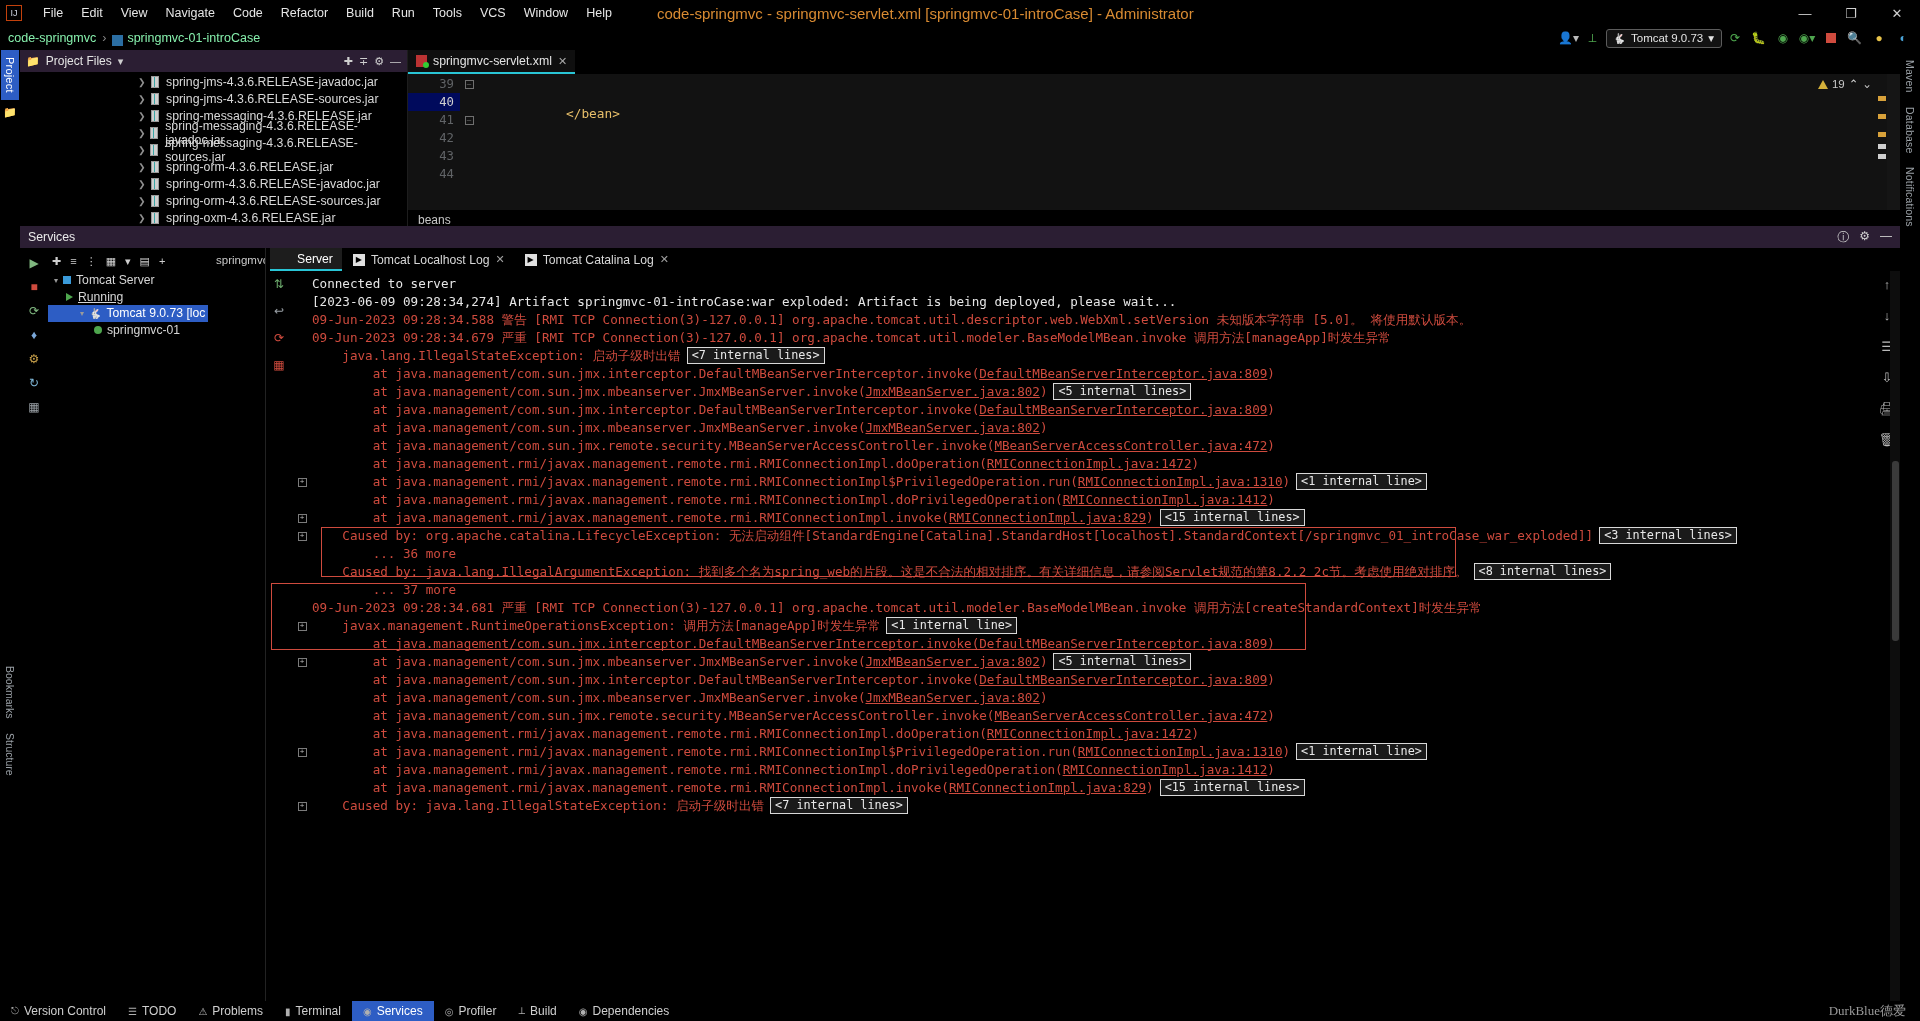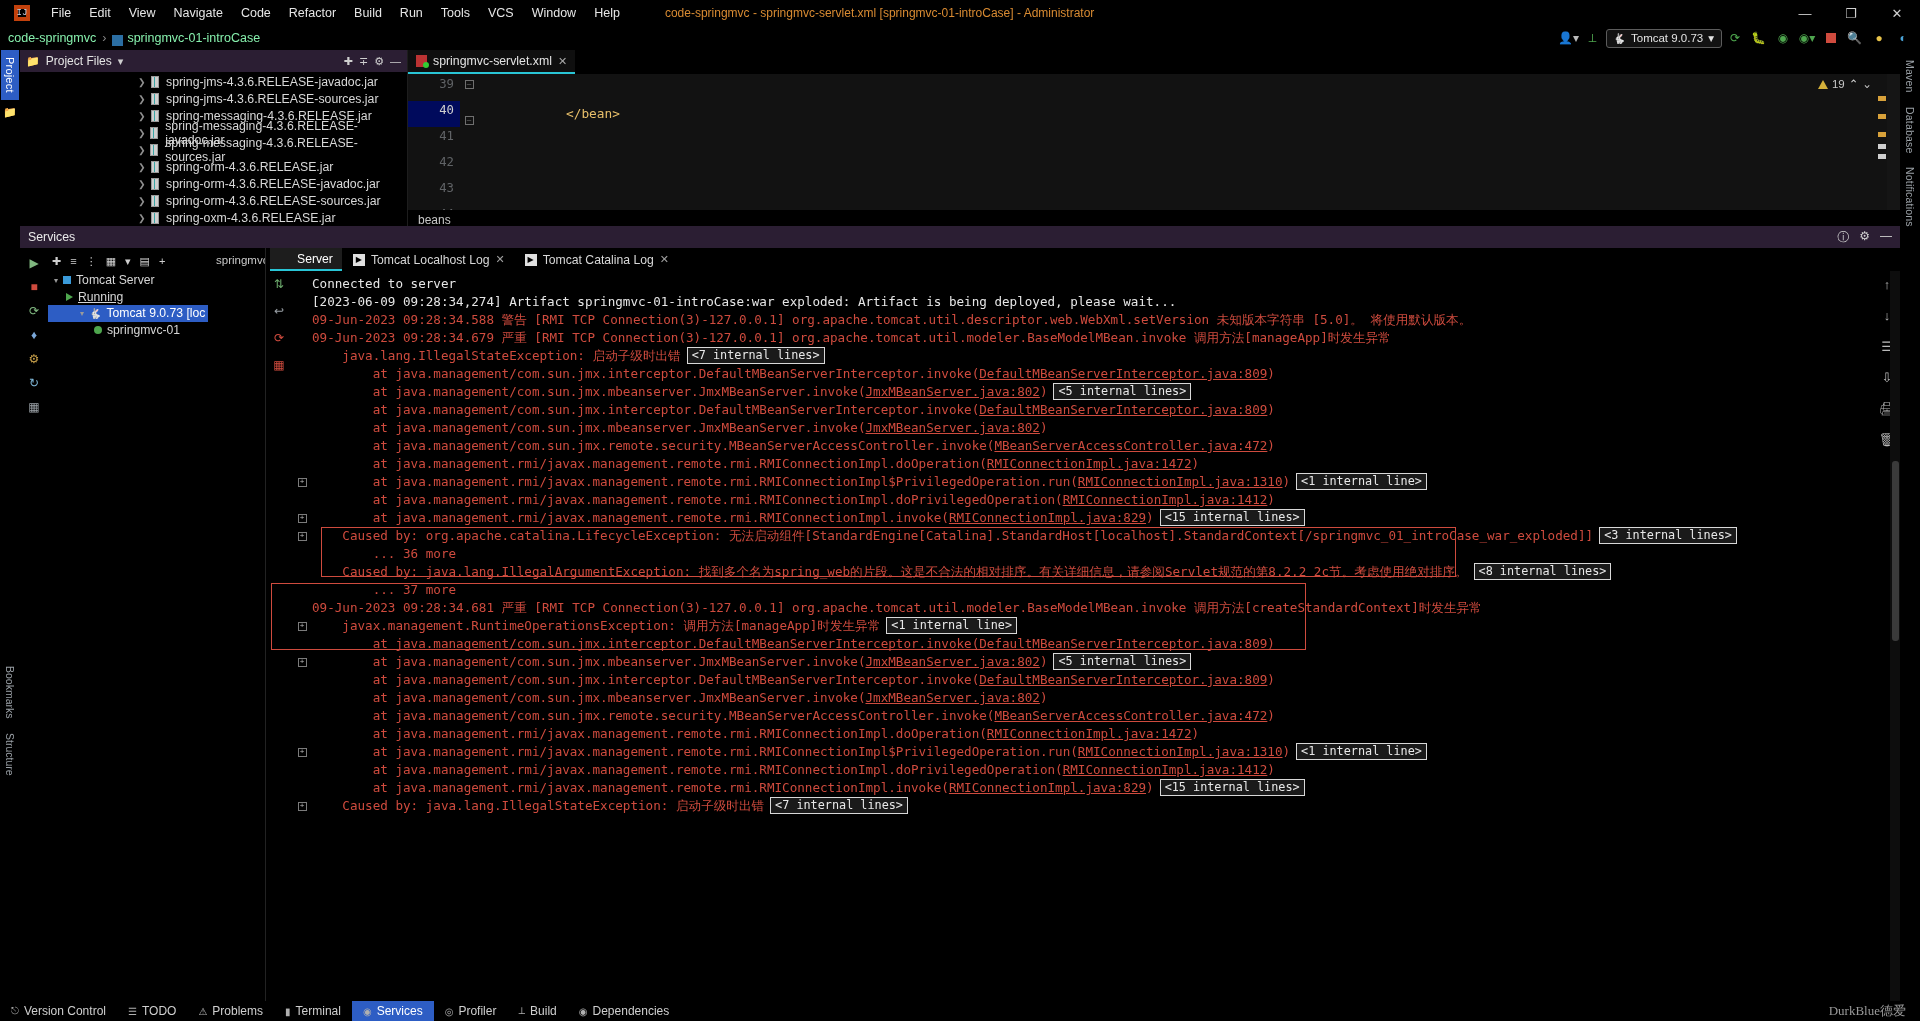--- a/index.html
+++ b/index.html
@@ -7,27 +7,27 @@
     width:1920px; height:1021px; overflow:hidden;
     background:#000; color:#d6d6d6;
     font-family:"Liberation Sans", sans-serif;
     font-size:12.5px;
   }
   .app { position:relative; width:1920px; height:1021px; background:#000; }
 
   
   .titlebar { display:flex; align-items:center; height:26px; background:#000; padding:0 0 0 6px; }
   .ij-logo {
-    width:16px; height:16px; border:4px solid #c2410c; color:#cfd6e4;
+    width:16px; height:16px; border:1px solid #c2410c; color:#cfd6e4;
     font-size:9px; display:flex; align-items:center; justify-content:center;
-    margin-right:12px; font-family:Liberation Mono, monospace;margin-left:8px;
+    margin-right:12px; font-family:Liberation Sans, sans-serif;
   }
   .menu { display:flex; gap:0px; }
   .menu-item { padding:3px 9px; color:#e6e6e6; font-size:12.5px; }
-  .title-text { color:#d98b32; font-size:12px; margin-left:36px; white-space:nowrap; }
+  .title-text { color:#d98b32; font-size:15px; margin-left:36px; white-space:nowrap; }
   .win-ctrls { margin-left:auto; display:flex; }
   .win-btn { width:46px; height:26px; display:flex; align-items:center; justify-content:center; color:#cfcfcf; font-size:13px; }
 
   
   .navbar { display:flex; align-items:center; height:24px; background:#000; padding-left:8px; font-size:12.5px; }
   .crumb { color:#86efac; }
   .crumb-sep { color:#8a8a8a; margin:0 6px; }
   .crumb-ico { width:11px; height:11px; background:#2b6ea3; display:inline-block; margin-right:4px; position:relative; top:2px; }
   .navbar-right { margin-left:auto; display:flex; align-items:center; gap:2px; padding-right:6px; }
   .tb-ico { width:22px; height:20px; display:flex; align-items:center; justify-content:center; font-size:12px; color:#b9b9b9; }
@@ -86,21 +86,21 @@
     height:24px; background:#50512c; display:flex; align-items:center;
     padding:0 10px; font-size:12.3px; color:#dcdcc9;
   }
   .notif-bar .link { margin-left:auto; color:#e6b84f; }
 
   .code-wrap { flex:1; display:flex; background:#121212; position:relative; overflow:hidden; }
   .gutter {
     width:52px; background:#121212; color:#606366; text-align:right;
     font-family:"DejaVu Sans Mono", monospace; font-size:12.3px; padding-top:1px; flex-shrink:0;
   }
-  .gline { height:26px; line-height:18px; padding-right:6px; }
+  .gline { height:18px; line-height:18px; padding-right:6px; }
   .gline.sel { background:#000a5c; color:#cfcfcf; }
   .fold-col { width:18px; background:#121212; flex-shrink:0; padding-top:1px; }
   .foldmark { height:18px; display:flex; align-items:center; justify-content:center; color:#7a7a7a; font-size:9px; }
   .fold-box { width:9px; height:9px; border:1px solid #6f6f6f; display:flex; align-items:center; justify-content:center; font-size:8px; line-height:1; }
   .code-col {
     flex:1; font-family:"DejaVu Sans Mono", monospace; font-size:12.8px;
     padding-top:1px; position:relative; overflow:hidden; white-space:pre;
   }
   .cline { height:18px; line-height:18px; color:#a9b7c6; padding-left:10px; }
   .cline.sel { background:#0b6383; }

